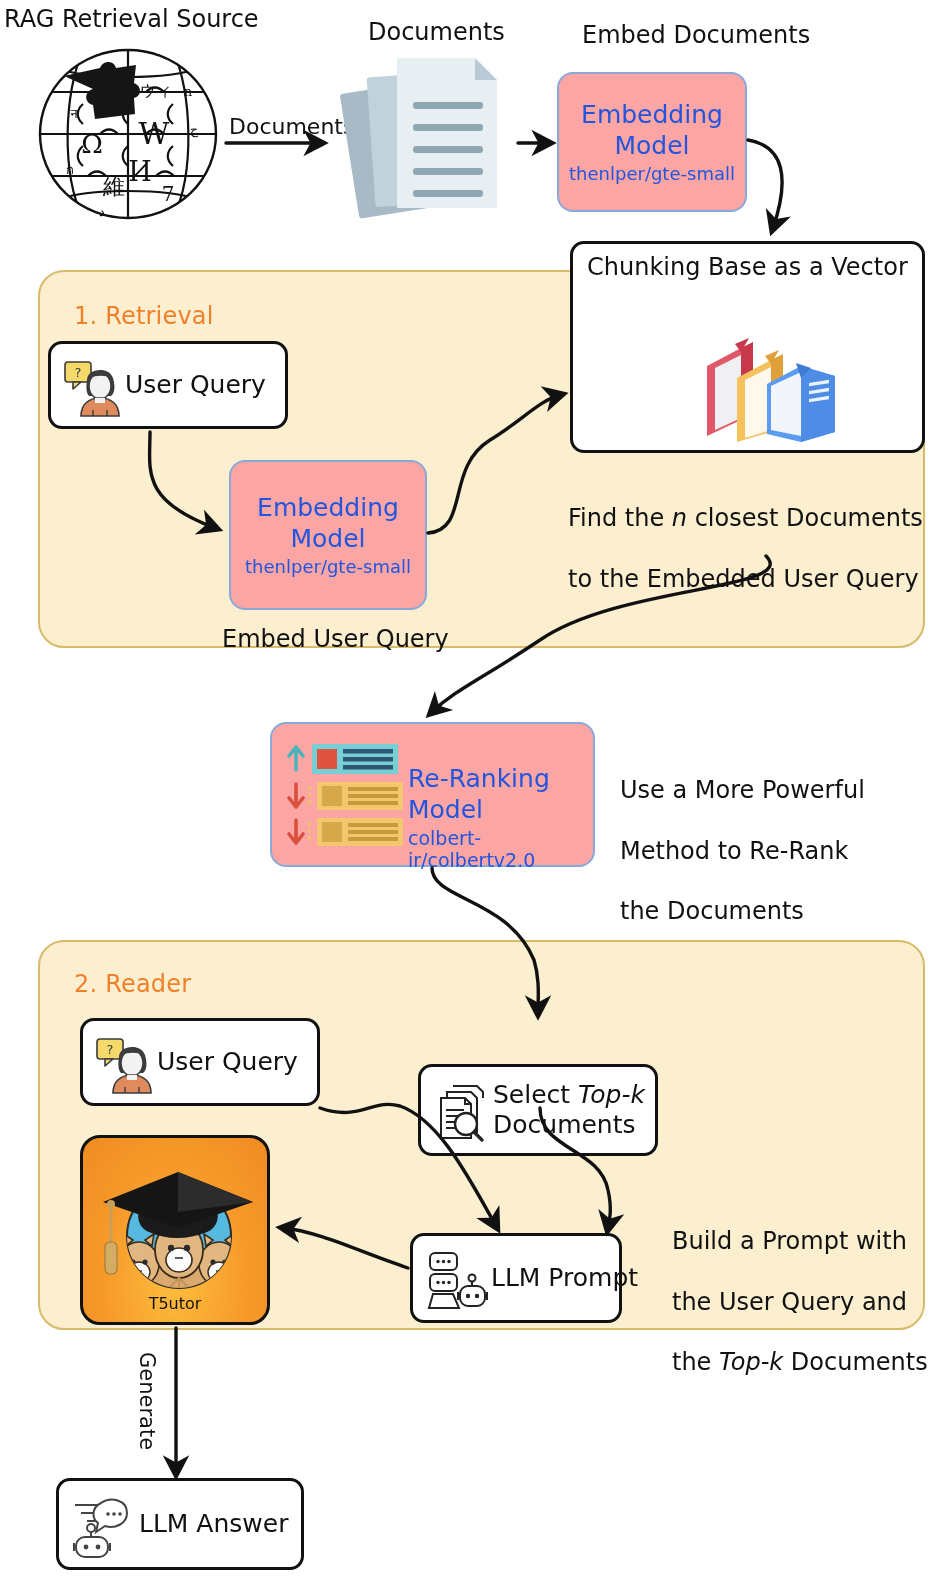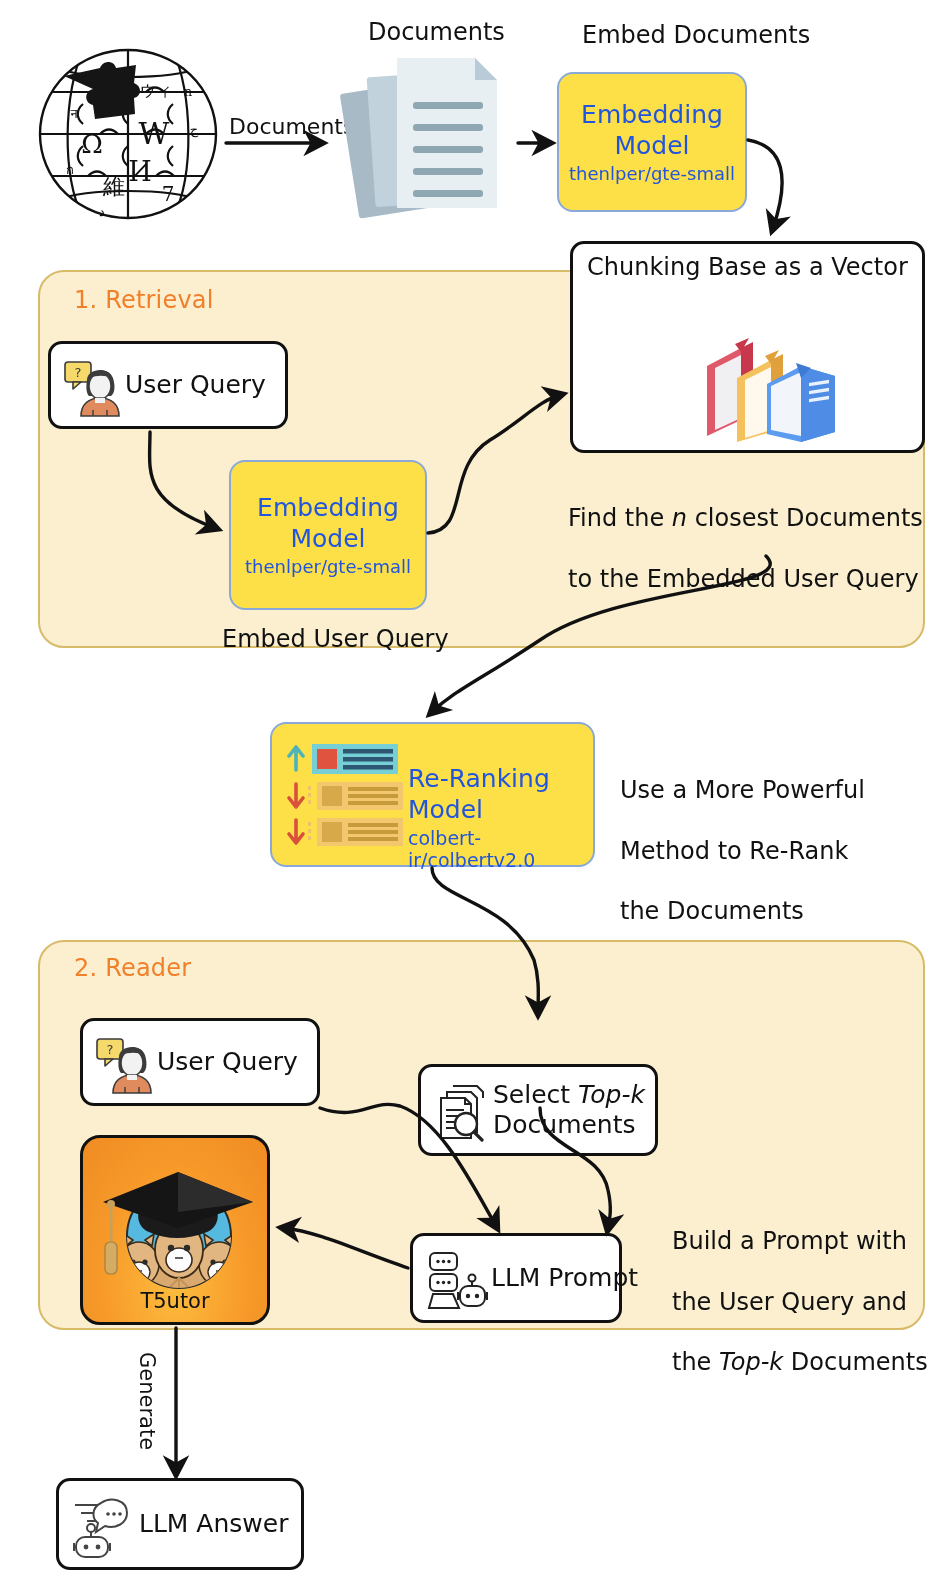--- a/index.html
+++ b/index.html
@@ -16,20 +16,21 @@
     border-radius:26px;
     box-sizing:border-box;
   }
   .panel-title{
     position:absolute;
     color:#f0802a;
     font-size:24px;
     font-weight:400;
     letter-spacing:.2px;
     white-space:nowrap;
+    margin-top:16px;
   }
 
   
   .node{
     position:absolute;
     box-sizing:border-box;
     background:#ffffff;
     border:3px solid #111;
     border-radius:14px;
     display:flex;
@@ -42,21 +43,21 @@
     font-size:25px;
     color:#111;
     line-height:1.12;
     white-space:nowrap;
   }
   .node .lbl.two{white-space:normal;text-align:left;}
 
   .bluebox{
     position:absolute;
     box-sizing:border-box;
-    background:#fde047;
+    background:#fca5a5;
     border:2px solid #8aa9d8;
     border-radius:16px;
     display:flex;
     flex-direction:column;
     align-items:center;
     justify-content:center;
     color:#2255dd;
   }
   .bluebox .big{font-size:25px;line-height:1.22;text-align:center;}
   .bluebox .small{font-size:18px;margin-top:2px;}
@@ -76,36 +77,37 @@
   .t5{
     position:absolute;
     box-sizing:border-box;
     border:3px solid #111;
     border-radius:20px;
     background:radial-gradient(ellipse at 50% 78%, #fdbd3e 0%, #f79a2a 55%, #ef8b22 100%);
     overflow:hidden;
   }
   .t5 .t5name{
     position:absolute;left:0;right:0;bottom:9px;text-align:center;
-    font-size:21px;color:#111;font-family:"DejaVu Sans",sans-serif;
+    font-size:16px;color:#111;font-family:"DejaVu Sans",sans-serif;
   }
 
   svg.ov{position:absolute;left:0;top:0;width:940px;height:1576px;overflow:visible;pointer-events:none;}
 </style>
 </head>
 <body>
 
 <div id="stage">
 
   <div class="panel" style="left:38px; top:270px; width:887px; height:378px;"></div>
   <div class="panel" style="left:38px; top:940px; width:887px; height:390px;"></div>
 
   <div class="panel-title" style="left:74px; top:286px;">1. Retrieval</div>
   <div class="panel-title" style="left:74px; top:954px;">2. Reader</div>
 
+  <div class="cap" style="left:4px; top:4px;">RAG Retrieval Source</div>
 
   <div class="abs" style="left:28px; top:48px; width:200px; height:172px;">
     <svg viewBox="0 0 200 172" width="200" height="172">
       <defs>
         <clipPath id="globeclip">
             <ellipse cx="100" cy="86" rx="88" ry="84"></ellipse>
           </clipPath>
       </defs>
       <ellipse cx="100" cy="86" rx="88" ry="84" fill="#fff" stroke="#111" stroke-width="2.4"></ellipse>
       <g clip-path="url(#globeclip)" fill="none" stroke="#111" stroke-width="2.2">

